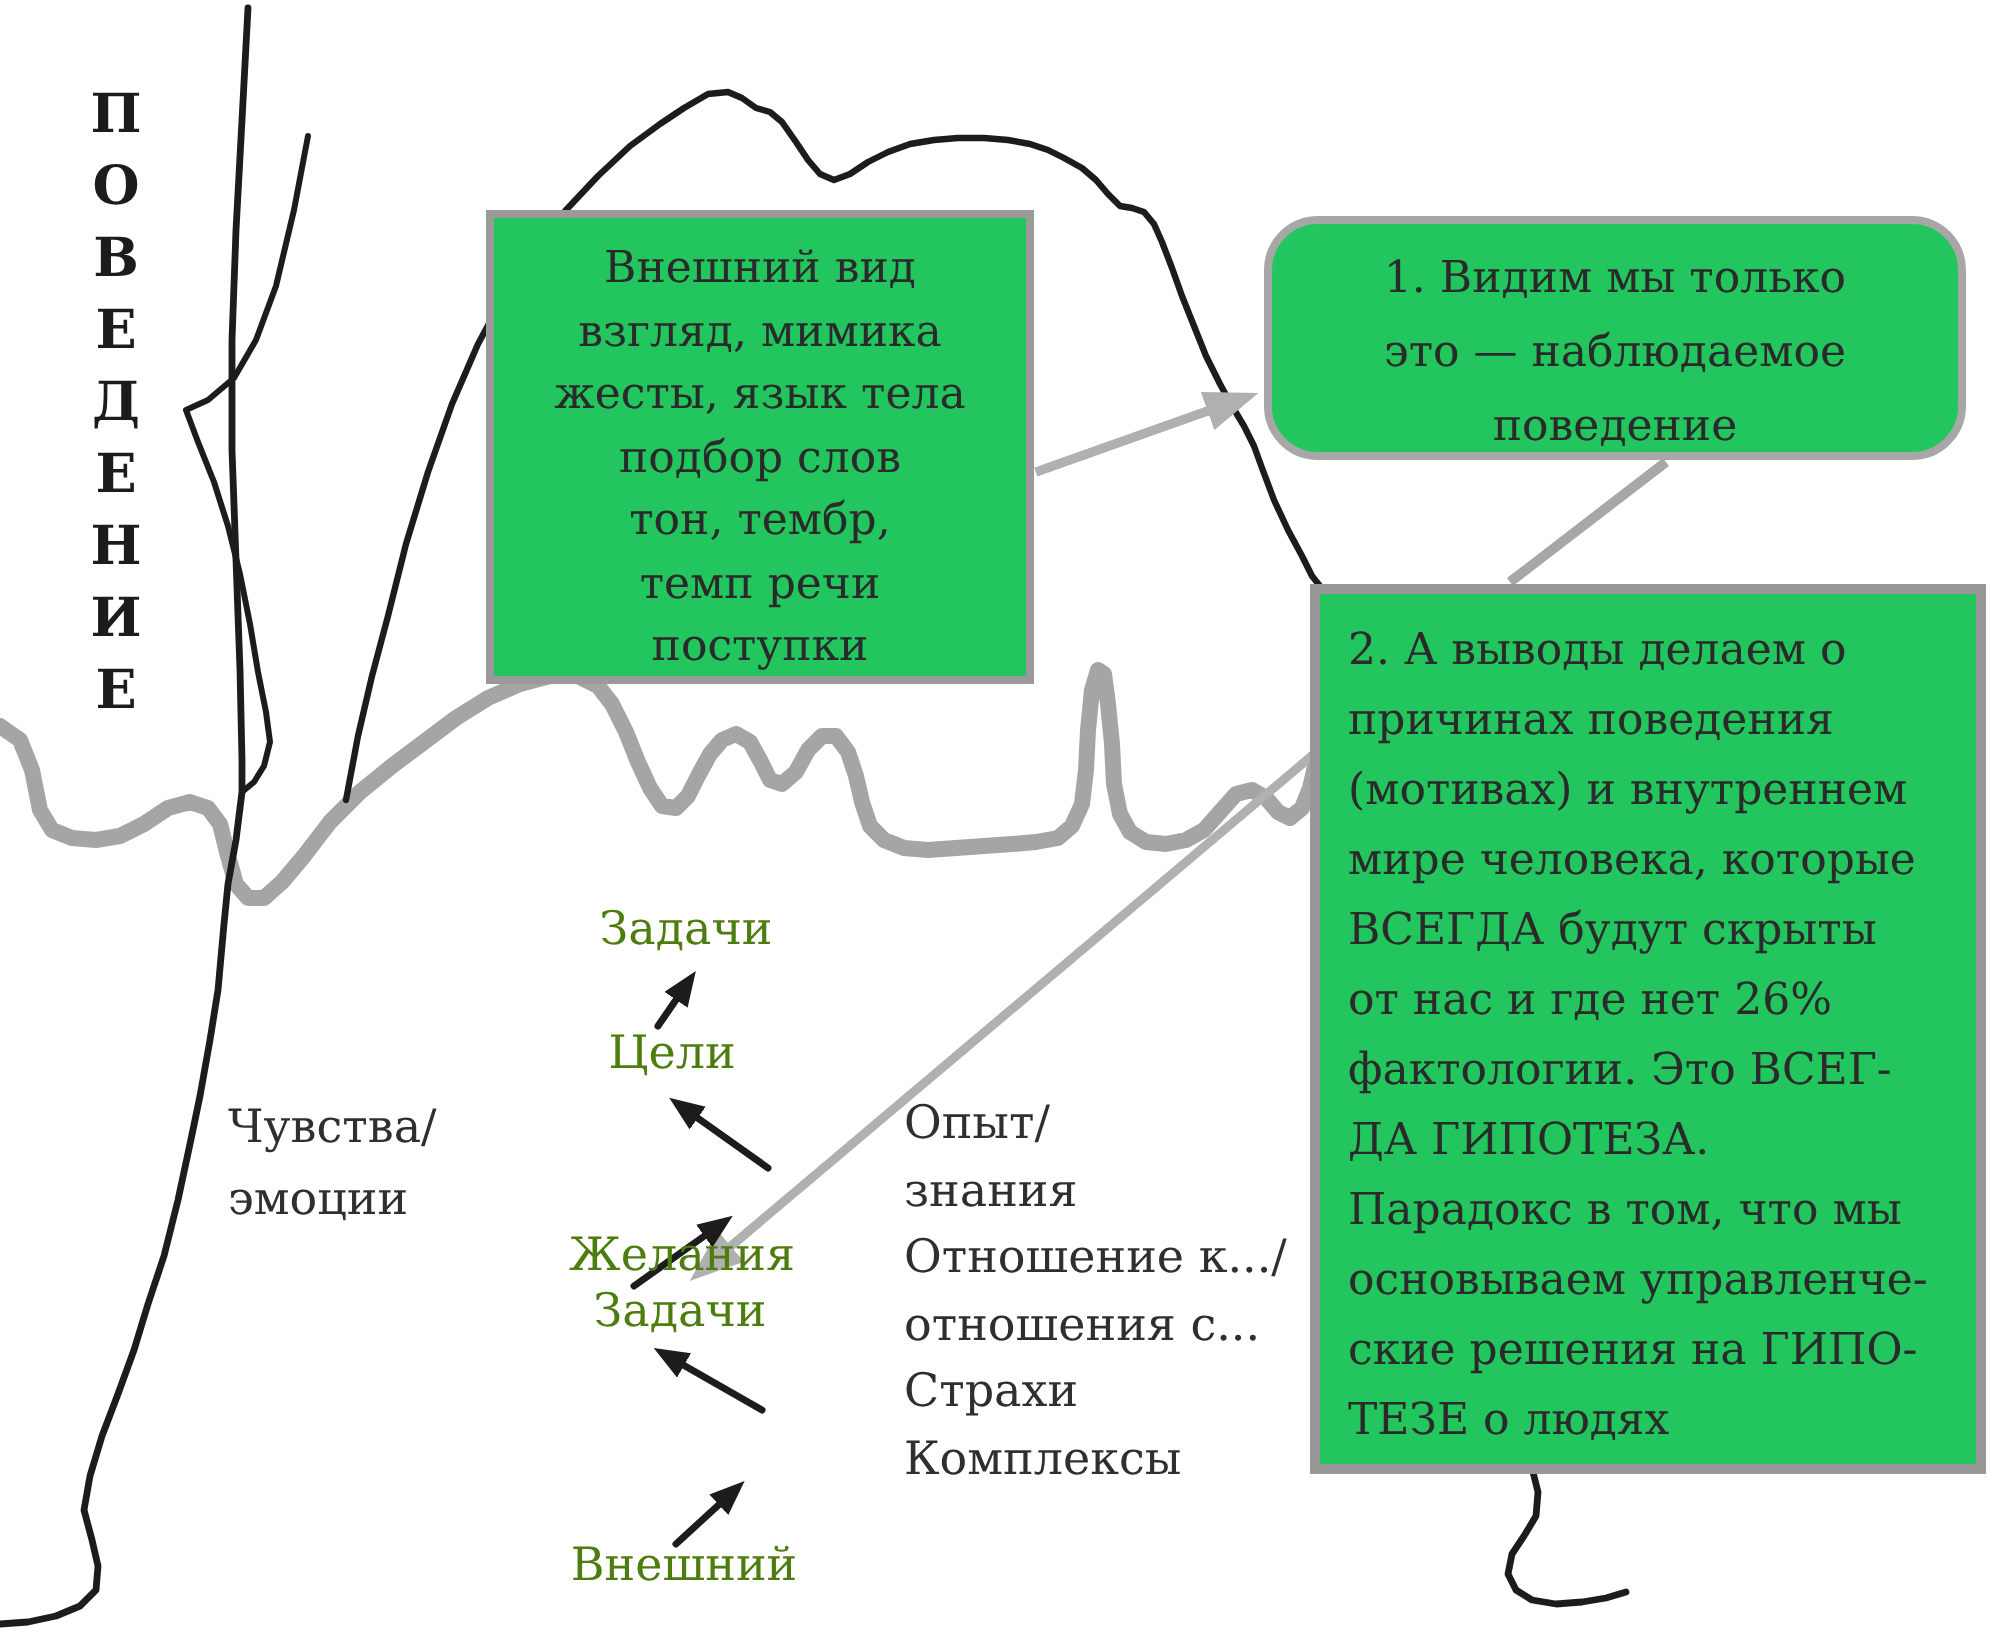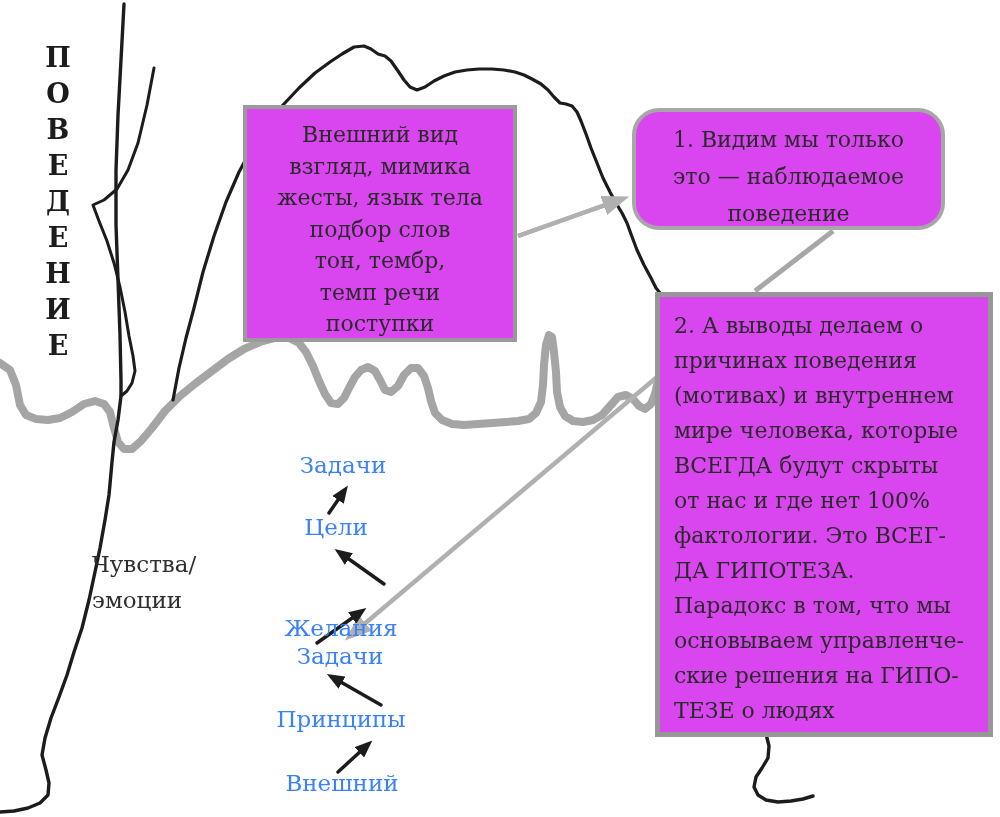--- a/index.html
+++ b/index.html
@@ -8,34 +8,34 @@
     font-family:"DejaVu Serif","Liberation Serif",serif;color:#262626;
   }
   .stage svg{position:absolute;left:0;top:0;z-index:1;}
   .txt{position:absolute;white-space:pre-line;z-index:2;}
   .vtitle{
     left:40px;top:40px;width:36px;text-align:center;
     font-size:27px;font-weight:bold;line-height:36px;color:#1c1c1c;letter-spacing:0;
   }
   .chain-word{
     transform:translate(-50%,-50%);font-size:23px;line-height:26px;
-    white-space:nowrap;color:#3b82f6;z-index:2;position:absolute;
+    white-space:nowrap;color:#4d7c0f;z-index:2;position:absolute;
   }
-  .side-label{font-size:23px;color:#2f2f2f;}
+  .side-label{font-size:23px;color:#2f2f2f;margin-left:22px;}
   .lbl-feelings{left:92px;top:546px;line-height:36px;}
   .lbl-character{left:92px;top:653px;line-height:34px;}
   .lbl-experience{left:430px;top:546px;line-height:33.5px;}
-  .box{position:absolute;background:#d946ef;z-index:3;box-sizing:border-box;}
+  .box{position:absolute;background:#22c55e;z-index:3;box-sizing:border-box;}
   .box-inner{width:100%;}
   .appearance-box{
     left:243px;top:105px;width:274px;height:237px;border:4px solid #9a9a9a;
     text-align:center;font-size:22px;line-height:31.5px;padding-top:10px;color:#2a2a2a;
   }
   .callout-observed{
-    left:632px;top:108px;width:313px;height:122px;border:4px solid #a7a7a7;border-radius:27px;
+    left:632px;top:108px;width:351px;height:122px;border:4px solid #a7a7a7;border-radius:27px;
     text-align:center;font-size:22px;line-height:37px;padding-top:9px;color:#2a2a2a;
   }
   .callout-hypothesis{
     left:655px;top:292px;width:338px;height:445px;border:5px solid #979797;
     text-align:left;font-size:22px;line-height:35px;padding:11px 6px 0 14px;color:#2a2a2a;
   }
 </style>
 </head>
 <body>
 
@@ -83,25 +83,30 @@
 Д
 Е
 Н
 И
 Е</div>
 
   <div class="chain-word" style="left:343px;top:465px;">Задачи</div>
   <div class="chain-word" style="left:336px;top:527px;">Цели</div>
   <div class="chain-word" style="left:341px;top:628px;">Желания</div>
   <div class="chain-word" style="left:340px;top:656px;">Задачи</div>
-  <div class="chain-word" style="left:341px;top:719px;">Принципы</div>
   <div class="chain-word" style="left:342px;top:783px;">Внешний</div>
 
   <div class="txt side-label lbl-feelings">Чувства/
 эмоции</div>
+  <div class="txt side-label lbl-experience">Опыт/
+знания
+Отношение к.../
+отношения с...
+Страхи
+Комплексы</div>
 
   <div class="box appearance-box">
     <div class="box-inner txt" style="position:static;">Внешний вид
 взгляд, мимика
 жесты, язык тела
 подбор слов
 тон, тембр,
 темп речи
 поступки</div>
   </div>
@@ -111,21 +116,21 @@
 это — наблюдаемое
 поведение</div>
   </div>
 
   <div class="box callout-hypothesis">
     <div class="box-inner txt" style="position:static;">2. А выводы делаем о
 причинах поведения
 (мотивах) и внутреннем
 мире человека, которые
 ВСЕГДА будут скрыты
-от нас и где нет 100%
+от нас и где нет 26%
 фактологии. Это ВСЕГ-
 ДА ГИПОТЕЗА.
 Парадокс в том, что мы
 основываем управленче-
 ские решения на ГИПО-
 ТЕЗЕ о людях</div>
   </div>
 
 </div>
 

